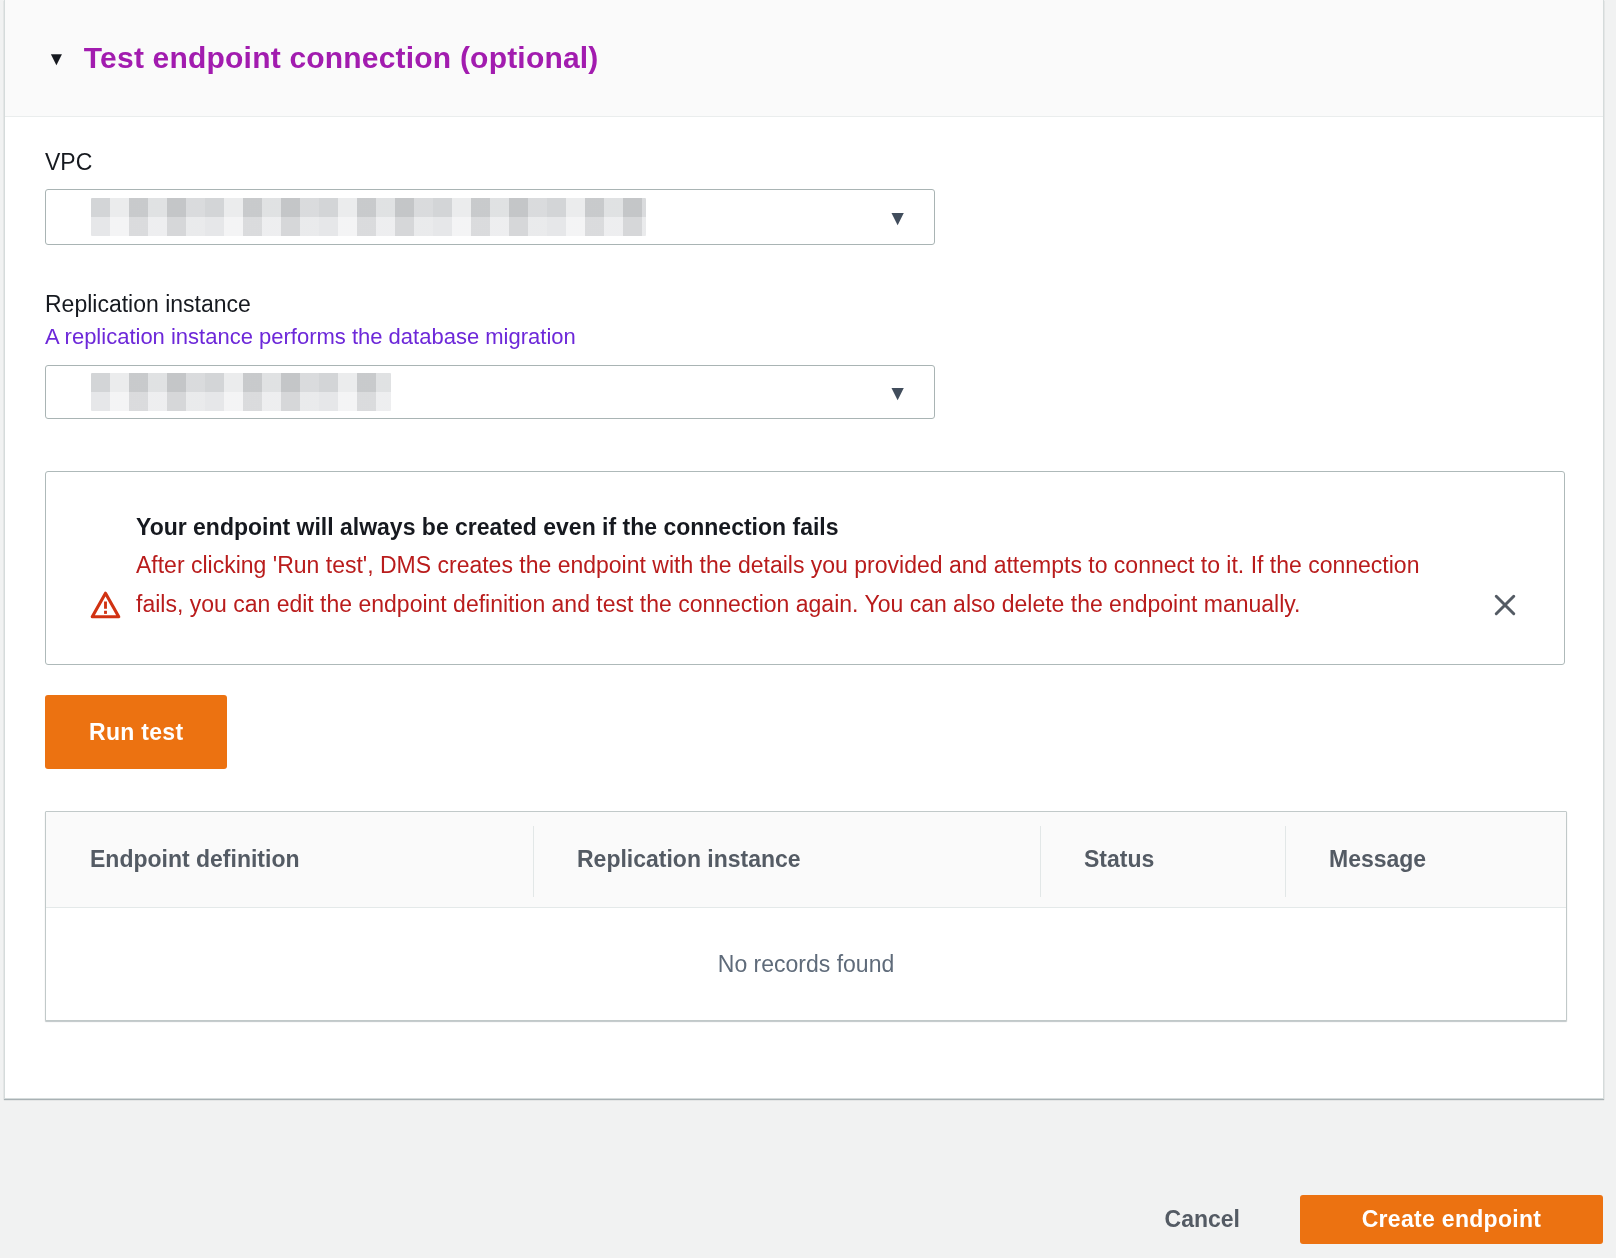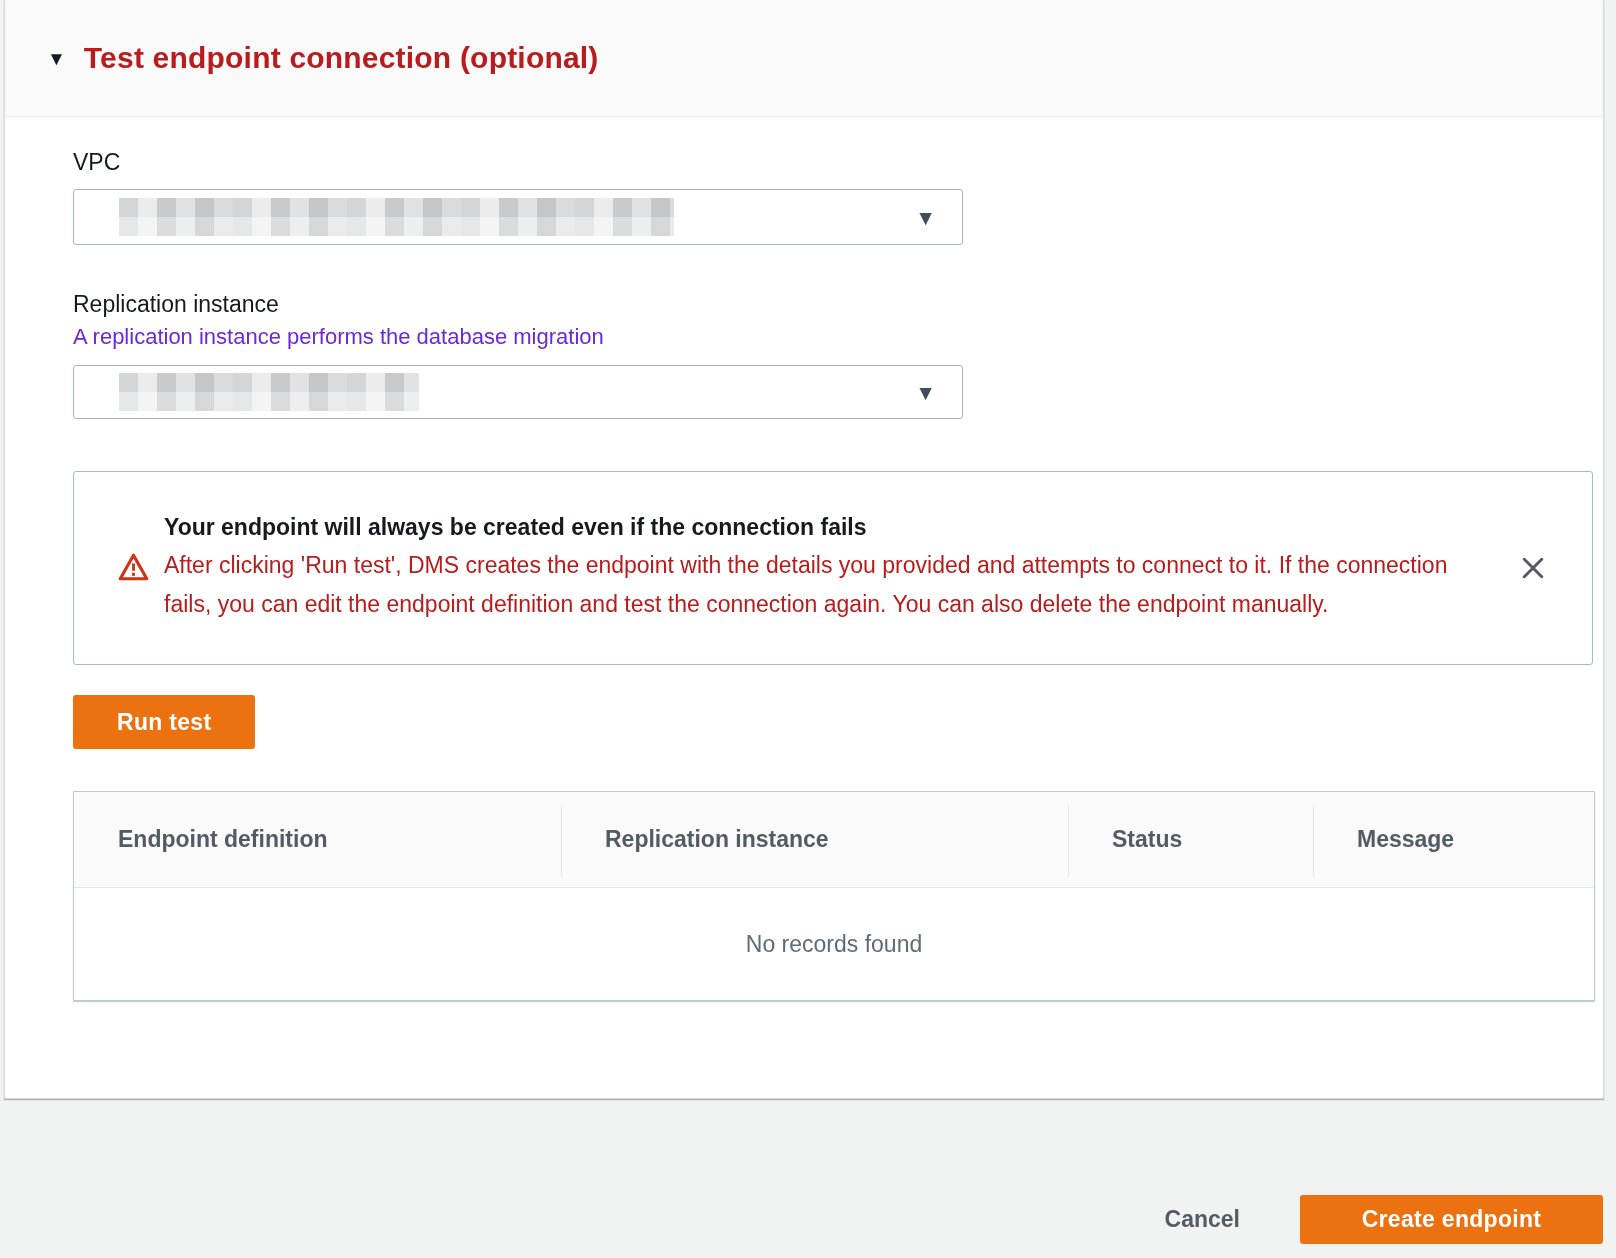--- a/index.html
+++ b/index.html
@@ -32,24 +32,24 @@
   }
   .section-caret {
     font-size: 19px;
     color: #16191f;
     margin-right: 18px;
     line-height: 1;
   }
   .panel-title {
     font-size: 30px;
     font-weight: 700;
-    color: #b91c1c;
+    color: #a21caf;
     letter-spacing: 0.2px;
   }
-  .panel-body { padding: 30px 40px 40px 40px; margin-left: 28px; }
+  .panel-body { padding: 30px 40px 40px 40px; }
 
   
   .field-label {
     font-size: 23px;
     color: #16191f;
     line-height: 30px;
   }
   .field-desc {
     font-size: 22px;
     color: #6d28d9;
@@ -97,21 +97,21 @@
   .group-2 { margin-top: 44px; }
 
   
   .alert {
     margin-top: 52px;
     width: 1520px;
     border: 1px solid #aeb9b9;
     border-radius: 3px;
     padding: 38px 40px 40px 44px;
     display: flex;
-    align-items: center;
+    align-items: flex-end;
     background: #ffffff;
   }
   .warning-icon { flex: 0 0 auto; margin-top: 3px; }
   .alert-text { flex: 1 1 auto; padding-left: 15px; }
   .alert-title {
     font-size: 23px;
     font-weight: 700;
     color: #16191f;
     line-height: 34px;
   }
@@ -142,21 +142,21 @@
     font-family: inherit;
     font-size: 23px;
     font-weight: 700;
     border: none;
     border-radius: 3px;
     cursor: pointer;
     letter-spacing: 0.3px;
   }
   .run-test-btn {
     margin-top: 30px;
-    height: 54px;
+    height: 74px;
     padding: 11px 44px;
   }
 
   
   .table {
     margin-top: 42px;
     width: 1522px;
     border: 1px solid #c1c9c9;
     border-radius: 1px;
     box-shadow: 0 1px 1px 0 rgba(0,28,36,0.25);

